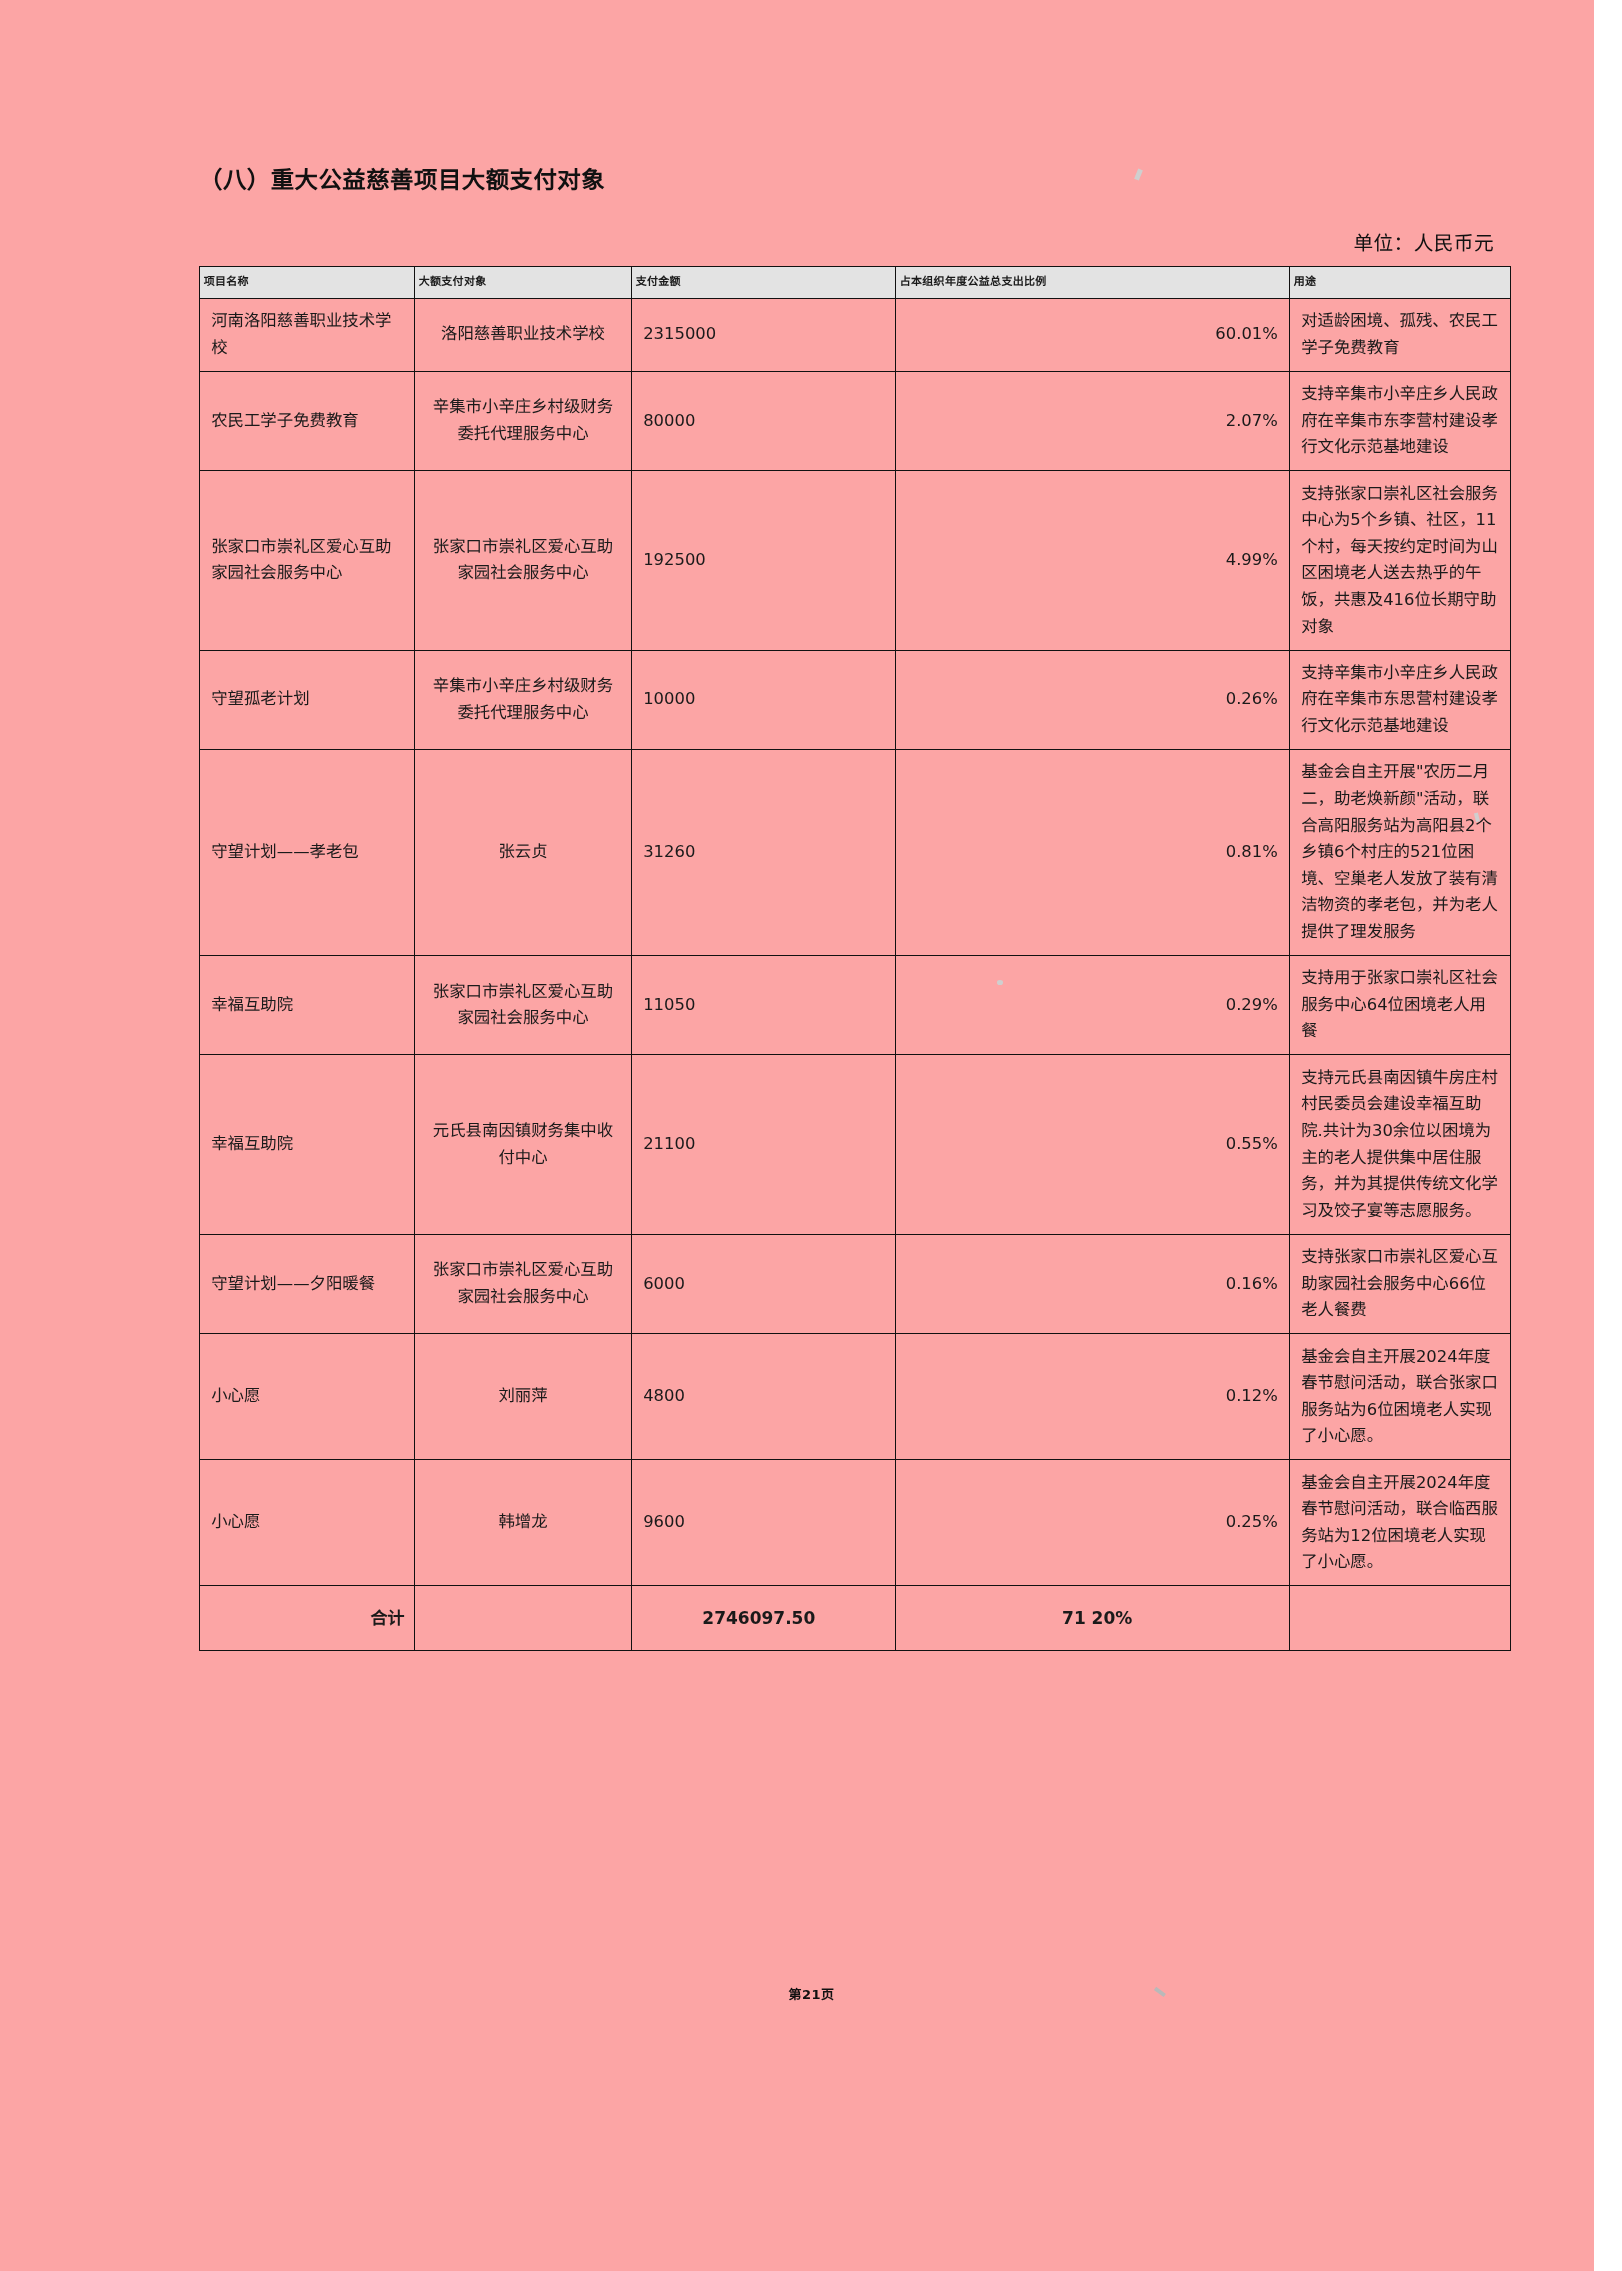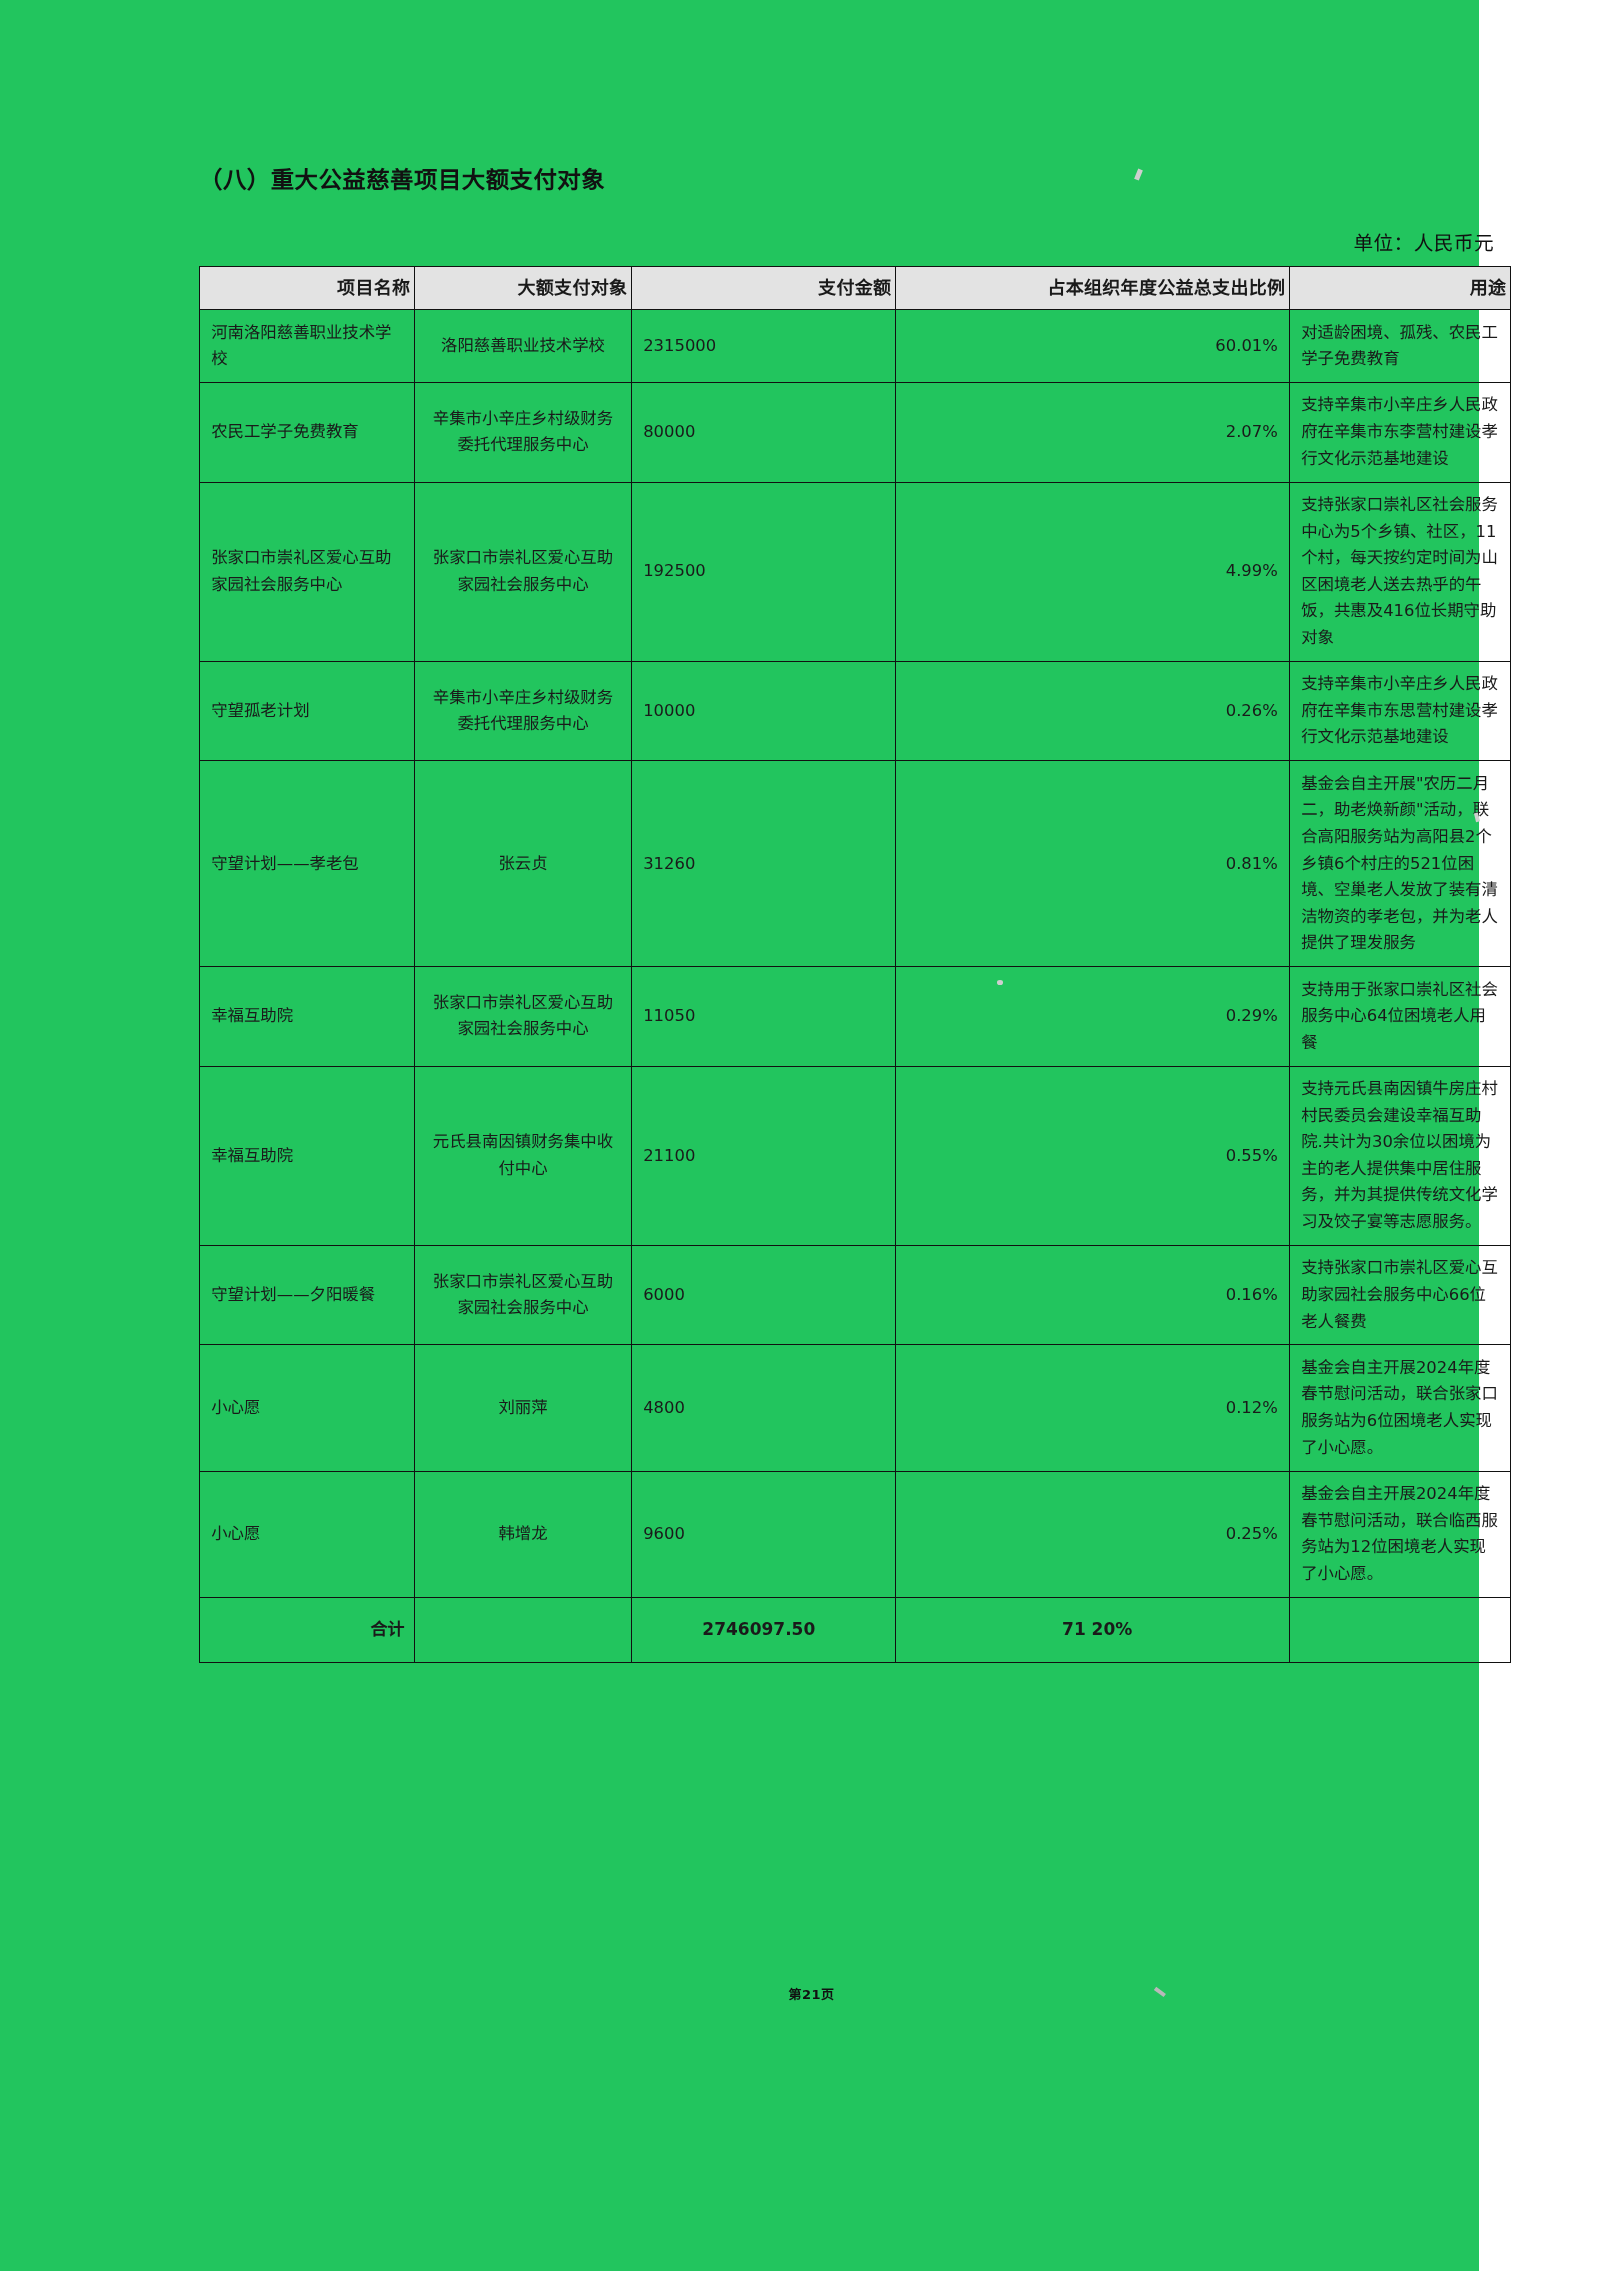--- a/index.html
+++ b/index.html
@@ -12,23 +12,23 @@
     width: 1623px;
     height: 2271px;
     font-family: "DejaVu Sans", "Liberation Sans", sans-serif;
     color: #1a1a1a;
     position: relative;
     overflow: hidden;
   }
   .page {
     position: absolute;
     top: 0; left: 0;
-    width: 1479px;
+    width: 1594px;
     height: 2271px;
-    background: #22c55e;
+    background: #fca5a5;
   }
   .content {
     position: absolute;
     left: 199px;
     top: 165px;
     width: 1312px;
   }
   .section-title {
     font-size: 23.4px;
     font-weight: bold;
@@ -61,23 +61,23 @@
   table.main-table td {
     border: 1.3px solid #111;
     vertical-align: middle;
     font-size: 16.4px;
     line-height: 1.62;
     padding: 9.4px 11.2px;
     word-break: break-all;
   }
   table.main-table thead th {
     background: #e3e3e3;
-    text-align: right;
-    font-weight: bold;
-    font-size: 18px;
+    text-align: left;
+    font-weight: bold;
+    font-size: 11px;
     padding: 6.6px 3.7px;
     letter-spacing: 0.3px;
   }
   td.cell-name {
     text-align: left;
     padding-left: 15px;
   }
   td.cell-payee {
     text-align: center;
     padding-left: 15px;

